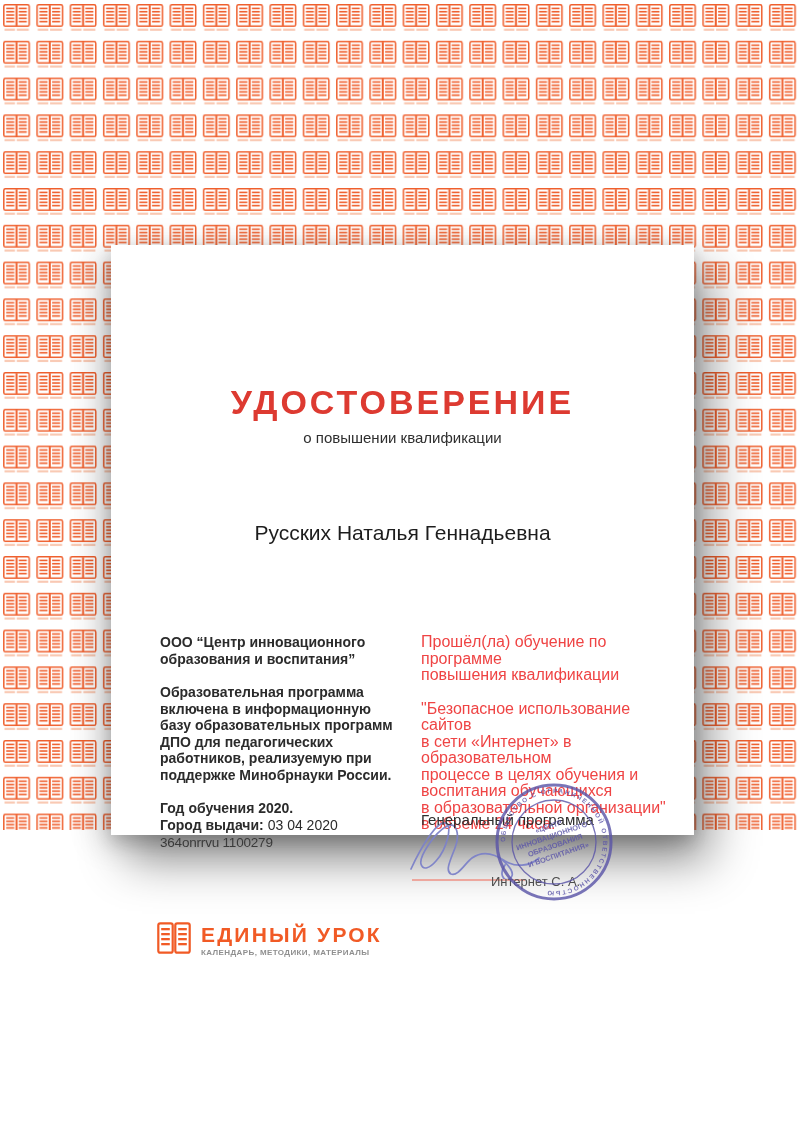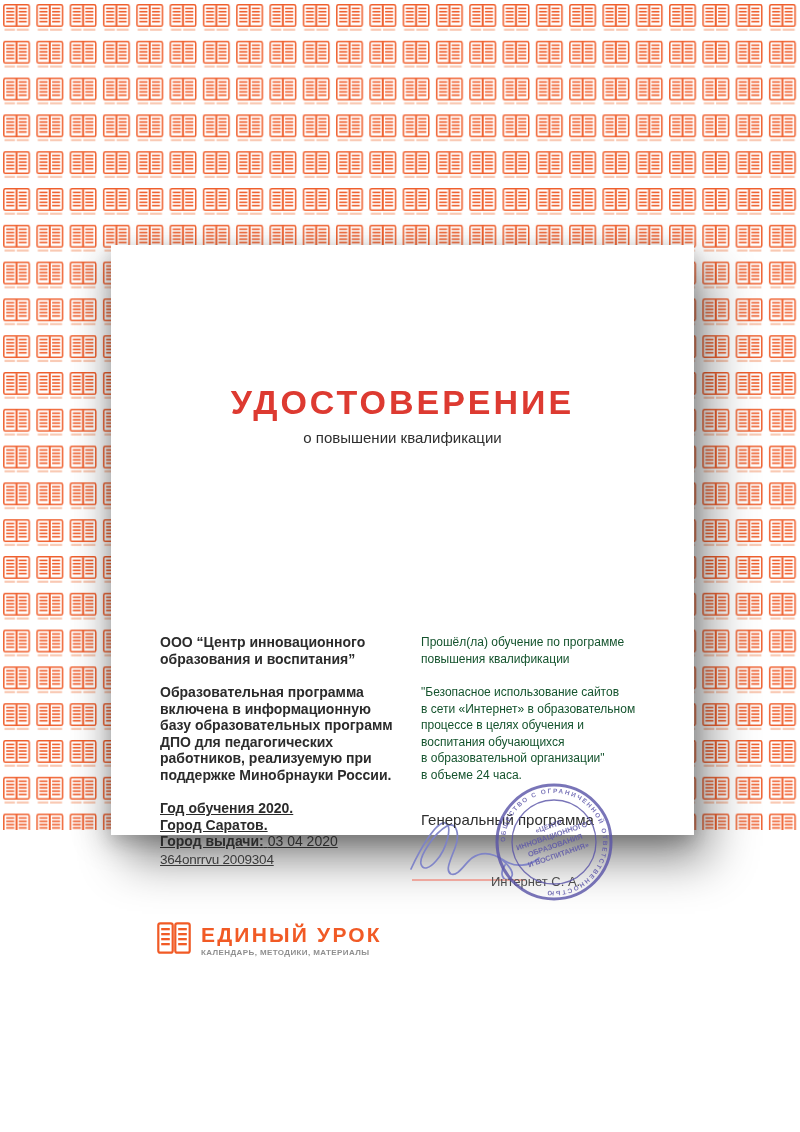--- a/index.html
+++ b/index.html
@@ -21,24 +21,24 @@
   .subtitle{
     position:absolute;left:0;top:184px;width:100%;text-align:center;
     font-size:15px;color:#2e2e2e;
   }
   .recipient{
     position:absolute;left:0;top:276px;width:100%;text-align:center;
     font-size:21px;color:#1d1d1d;
   }
   .pre{white-space:pre-line;}
   .col-left{position:absolute;left:49px;top:389px;width:246px;font-size:14px;line-height:16.5px;color:#2b2b2b;}
-  .col-right{position:absolute;left:310px;top:389px;width:258px;font-size:12px;line-height:16.5px;color:#14532d;}
+  .col-right{position:absolute;left:310px;top:389px;width:258px;font-size:16px;line-height:16.5px;color:#ef4444;}
   .col-left p,.col-right p{margin:0 0 17px;}
   .bold{font-weight:bold;}
-  .meta-line{line-height:16.5px;text-decoration:underline;}
+  .meta-line{line-height:16.5px;}
   .cert-number{font-size:13.5px;color:#3a3a3a;margin-top:2px;letter-spacing:-0.2px;}
   .director-label{position:absolute;left:310px;top:566px;font-size:15px;color:#2e2e2e;z-index:2;}
   .signature-svg{position:absolute;left:294px;top:568px;z-index:1;}
   .sign-underline{position:absolute;left:301px;top:634px;width:113px;height:1.5px;background:#eda79e;z-index:1;}
   .director-name{position:absolute;left:380px;top:629px;font-size:13px;color:#4d4d4d;z-index:2;}
   .stamp-svg{position:absolute;left:381px;top:535px;z-index:3;opacity:0.92;}
   .logo{position:absolute;left:46px;top:677px;display:flex;align-items:flex-start;}
   .logo-text{margin-left:10px;padding-top:3px;}
   .brand{font-size:21px;font-weight:bold;letter-spacing:2.2px;color:#f15a25;line-height:20px;}
   .tagline{font-size:8px;font-weight:bold;letter-spacing:0.4px;color:#8f8f8f;margin-top:3px;}
@@ -69,34 +69,34 @@
       </g>
     </pattern>
   </defs>
   <rect width="800" height="830" fill="url(#bookTile)"></rect>
 </svg>
 
 <div class="card">
 
   <div class="title">УДОСТОВЕРЕНИЕ</div>
   <div class="subtitle">о повышении квалификации</div>
+  <div class="recipient">Русских Наталья Геннадьевна</div>
 
   <div class="col-left">
     <p class="bold pre">ООО “Центр инновационного
 образования и воспитания”</p>
     <p class="bold pre">Образовательная программа
 включена в информационную
 базу образовательных программ
 ДПО для педагогических
 работников, реализуемую при
 поддержке Минобрнауки России.</p>
     <div class="meta-line bold">Год обучения 2020.</div>
-    <div class="meta-line bold">Город Саратов.</div>
     <div class="meta-line"><span class="bold">Город выдачи:</span> <span>03 04 2020</span></div>
-    <div class="meta-line cert-number">364onrrvu 2009304</div>
+    <div class="meta-line cert-number">364onrrvu 1100279</div>
   </div>
 
   <div class="col-right">
     <p class="pre">Прошёл(ла) обучение по программе
 повышения квалификации</p>
     <div class="pre">"Безопасное использование сайтов
 в сети «Интернет» в образовательном
 процессе в целях обучения и
 воспитания обучающихся
 в образовательной организации"</div>

